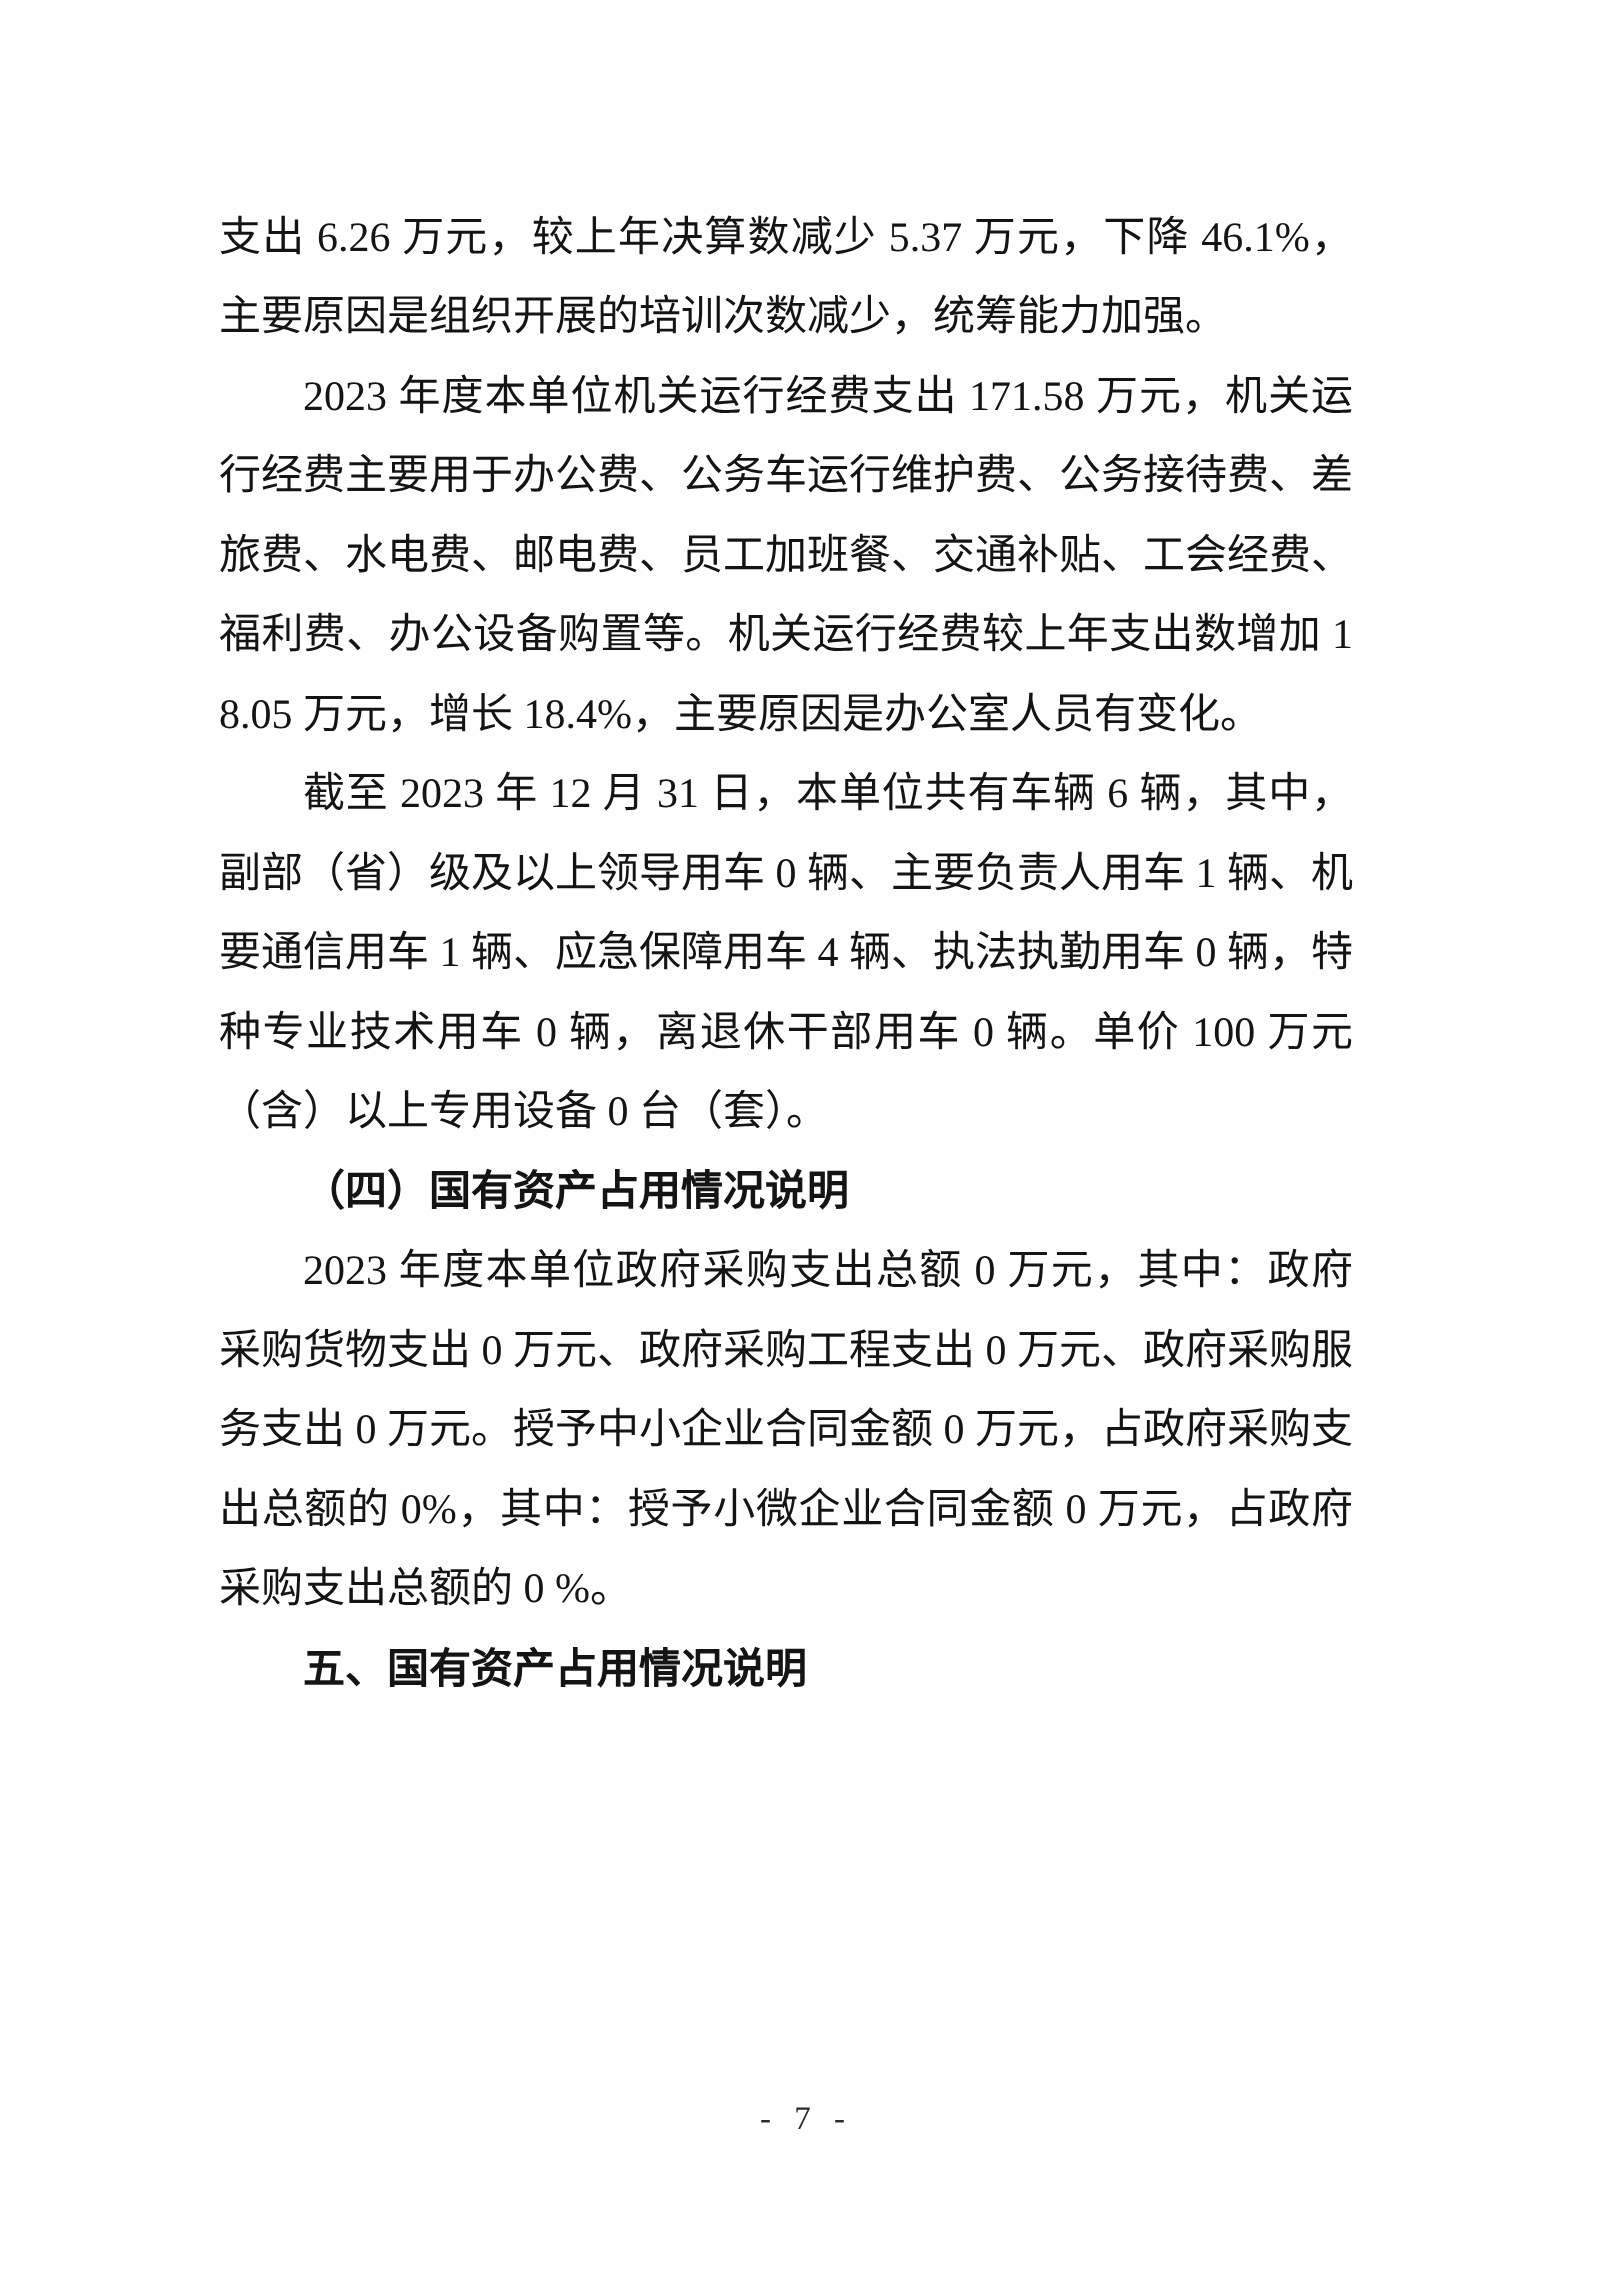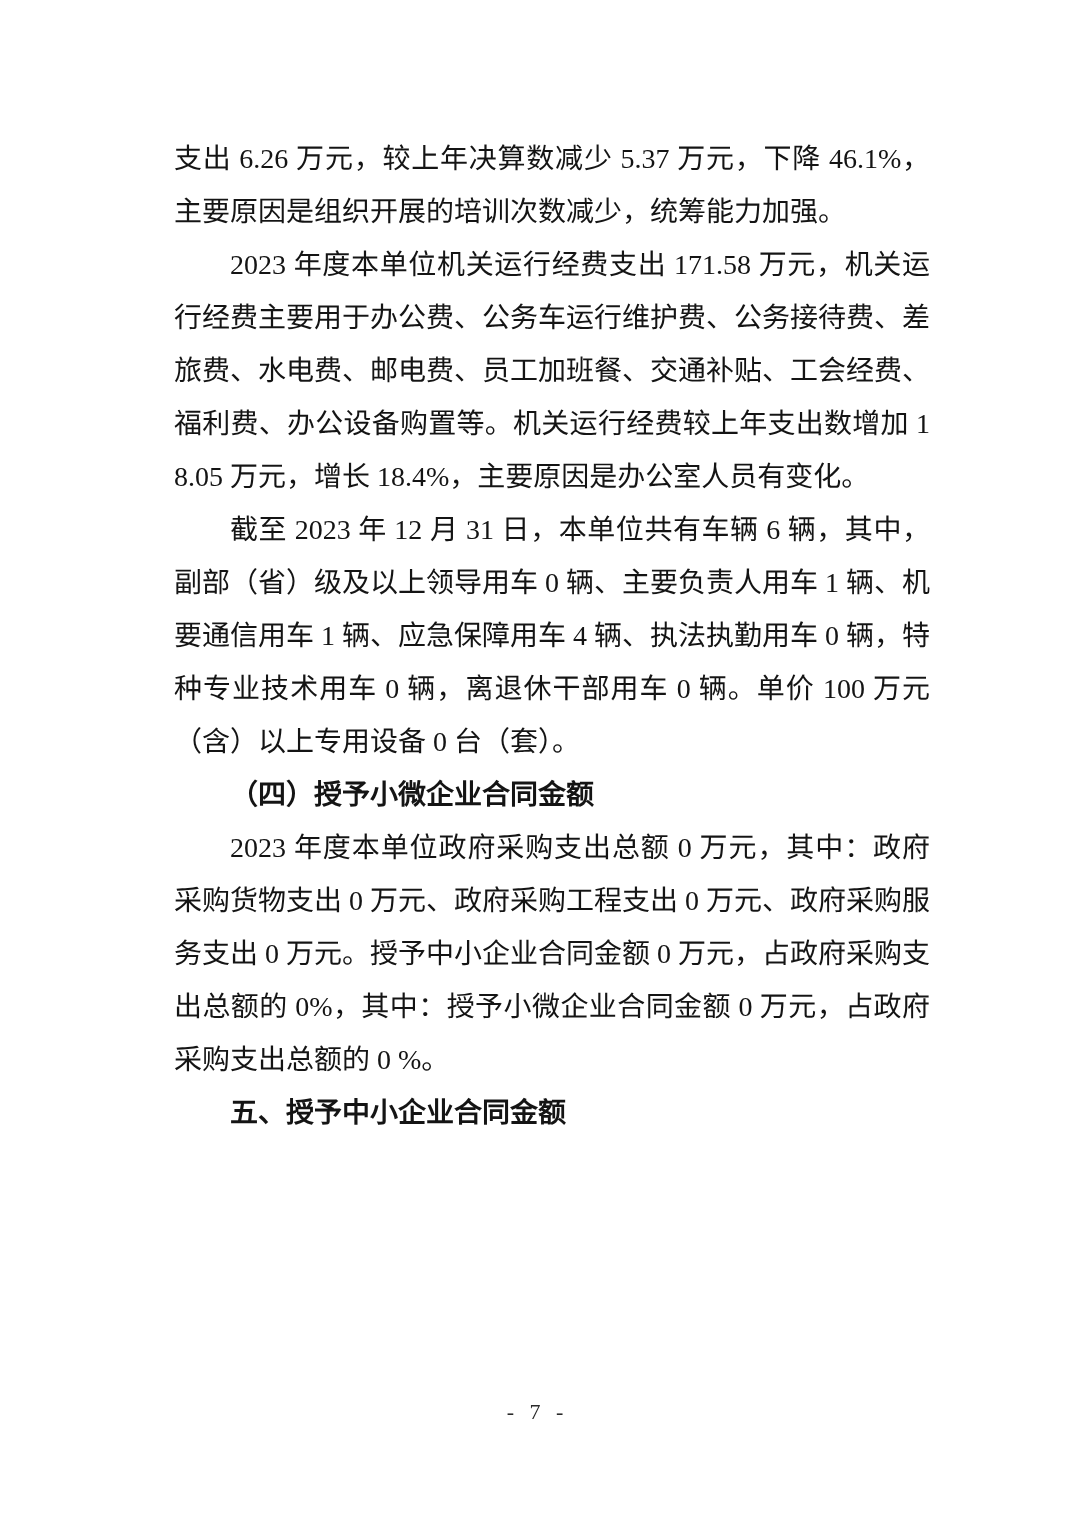--- a/index.html
+++ b/index.html
@@ -13,21 +13,21 @@
     position: relative;
     width: 1075px;
     height: 1520px;
     margin: 0 auto;
     background: #ffffff;
     color: #141414;
     overflow: hidden;
   }
   .content {
     position: absolute;
-    left: 174px;
+    left: 146px;
     top: 132px;
     width: 756px;
   }
   .content p,
   .content h2,
   .content h3 {
     margin: 0;
     padding: 0;
     font-size: 28px;
     line-height: 53px;
@@ -75,22 +75,22 @@
 <div class="page">
   <div class="content">
     <p class="body cont">支出 6.26 万元，较上年决算数减少 5.37 万元，下降 46.1%，主要原因是组织开展的培训次数减少，统筹能力加强。</p>
 
 
     <p class="body">2023 年度本单位机关运行经费支出 171.58 万元，机关运行经费主要用于办公费、公务车运行维护费、公务接待费、差旅费、水电费、邮电费、员工加班餐、交通补贴、工会经费、福利费、办公设备购置等。机关运行经费较上年支出数增加 18.05 万元，增长 18.4%，主要原因是办公室人员有变化。</p>
 
 
     <p class="body">截至 2023 年 12 月 31 日，本单位共有车辆 6 辆，其中，副部（省）级及以上领导用车 0 辆、主要负责人用车 1 辆、机要通信用车 1 辆、应急保障用车 4 辆、执法执勤用车 0 辆，特种专业技术用车 0 辆，离退休干部用车 0 辆。单价 100 万元（含）以上专用设备 0 台（套）。</p>
 
-    <h3 class="kai">（四）授予小微企业合同金额</h3>
+    <h3 class="kai">（四）国有资产占用情况说明</h3>
 
     <p class="body">2023 年度本单位政府采购支出总额 0 万元，其中：政府采购货物支出 0 万元、政府采购工程支出 0 万元、政府采购服务支出 0 万元。授予中小企业合同金额 0 万元，占政府采购支出总额的 0%，其中：授予小微企业合同金额 0 万元，占政府采购支出总额的 0 %。</p>
 
-    <h2 class="hei">五、授予中小企业合同金额</h2>
+    <h2 class="hei">五、国有资产占用情况说明</h2>
 
   </div>
 
   <div class="pagenum">- 7 -</div>
 </div>
 
 </body></html>

